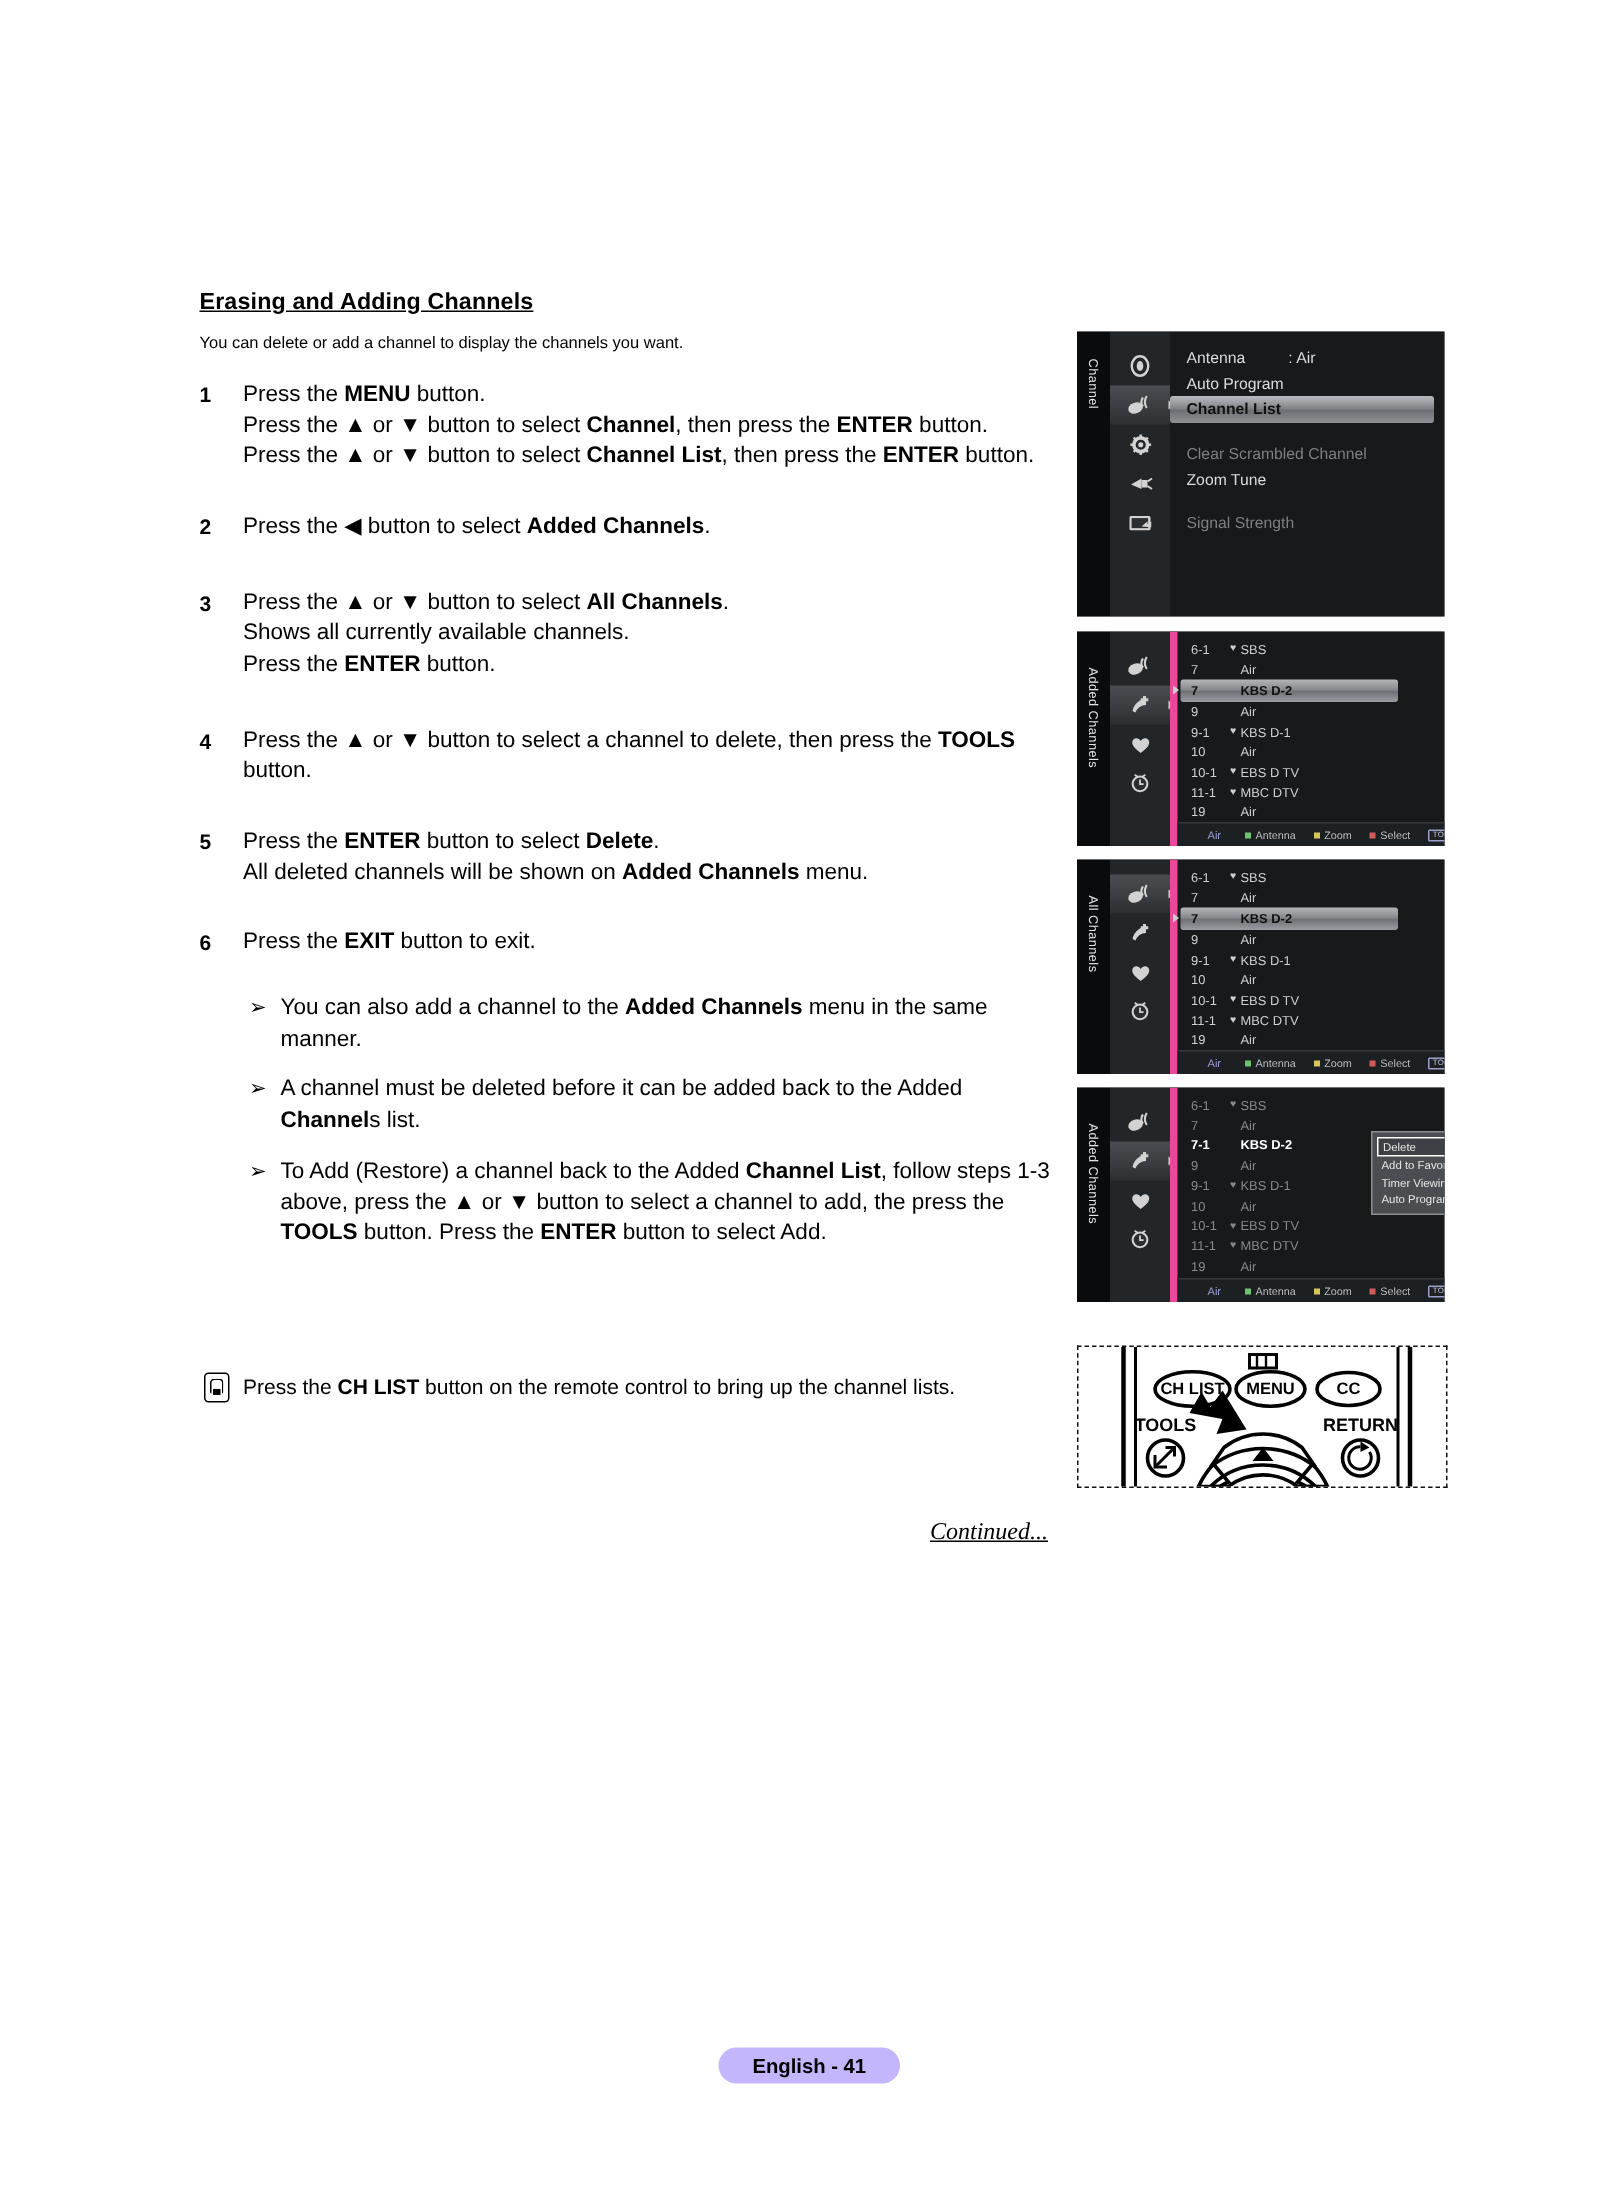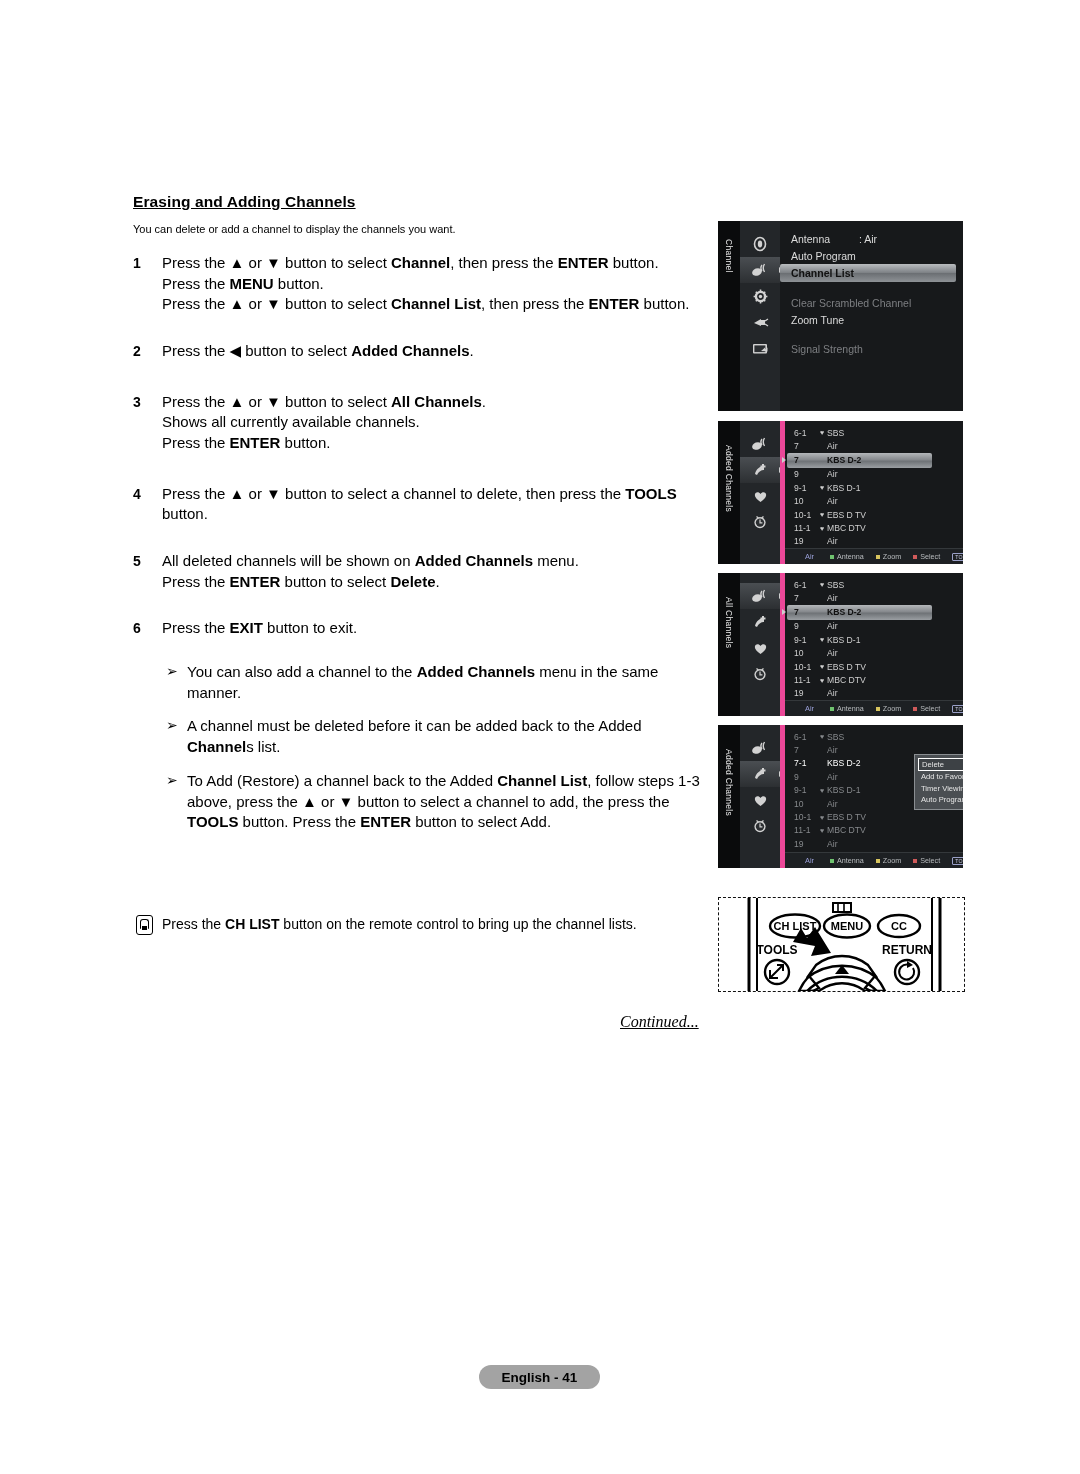--- a/index.html
+++ b/index.html
@@ -116,21 +116,21 @@
     font-style: italic;
     font-size: 16px;
     text-decoration: underline;
   }
 
   
   .footer-pill {
     position: absolute;
     left: 479px; top: 1365px;
     width: 121px; height: 24px;
-    background: #a3a3a3;
+    background: #c4b5fd;
     border-radius: 12px;
     display: flex;
     align-items: center;
     justify-content: center;
     font-size: 13.5px;
     font-weight: bold;
     color: #000;
   }
 
   
@@ -252,21 +252,21 @@
     position: absolute;
     left: -5px; top: 50%;
     transform: translateY(-50%);
     width: 0; height: 0;
     border-top: 3px solid transparent;
     border-bottom: 3px solid transparent;
     border-left: 4px solid #cfcfcf;
   }
   .ch-row.hl {
     color: #ffffff;
-    font-weight: normal;
+    font-weight: bold;
   }
   .ch-row.dim { color: #86898c; }
 
   .statusbar {
     position: absolute;
     left: 0; right: 0; bottom: 0;
     height: 15px;
     background: #1d2023;
     border-top: 1px solid #34383b;
     display: flex;
@@ -332,22 +332,22 @@
 
   <div class="text-col">
 
     <div class="section-title">Erasing and Adding Channels</div>
     <div class="intro">You can delete or add a channel to display the channels you want.</div>
 
     <div id="steps-host">
         <div class="step">
           <div class="step-num">1</div>
           <div class="step-body">
+            <span class="step-line">Press the <b>MENU</b> button.</span>
             <span class="step-line">Press the ▲ or ▼ button to select <b>Channel</b>, then press the <b>ENTER</b> button.</span>
-            <span class="step-line">Press the <b>MENU</b> button.</span>
             <span class="step-line">Press the ▲ or ▼ button to select <b>Channel List</b>, then press the <b>ENTER</b> button.</span>
           </div>
         </div>
         <div class="step gap-lg">
           <div class="step-num">2</div>
           <div class="step-body">
             <span class="step-line">Press the ◀ button to select <b>Added Channels</b>.</span>
           </div>
         </div>
         <div class="step gap-lg">
@@ -361,22 +361,22 @@
         <div class="step">
           <div class="step-num">4</div>
           <div class="step-body">
             <span class="step-line">Press the ▲ or ▼ button to select a channel to delete, then press the <b>TOOLS</b></span>
             <span class="step-line">button.</span>
           </div>
         </div>
         <div class="step">
           <div class="step-num">5</div>
           <div class="step-body">
+            <span class="step-line">Press the <b>ENTER</b> button to select <b>Delete</b>.</span>
             <span class="step-line">All deleted channels will be shown on <b>Added Channels</b> menu.</span>
-            <span class="step-line">Press the <b>ENTER</b> button to select <b>Delete</b>.</span>
           </div>
         </div>
         <div class="step tight">
           <div class="step-num">6</div>
           <div class="step-body">
             <span class="step-line">Press the <b>EXIT</b> button to exit.</span>
           </div>
         </div>
       </div>
 

